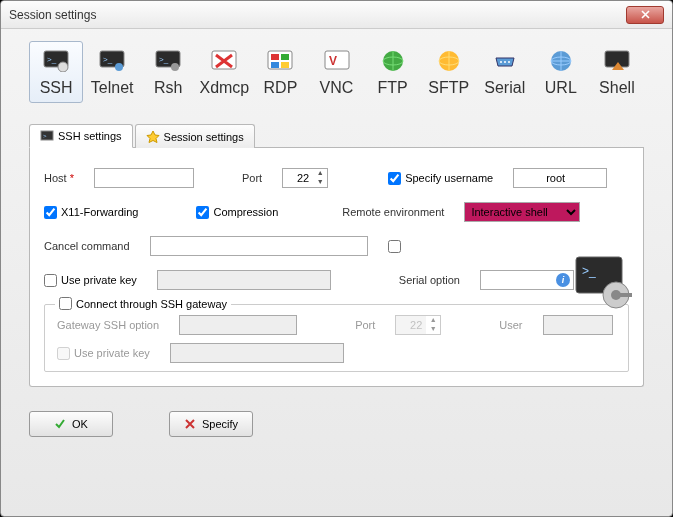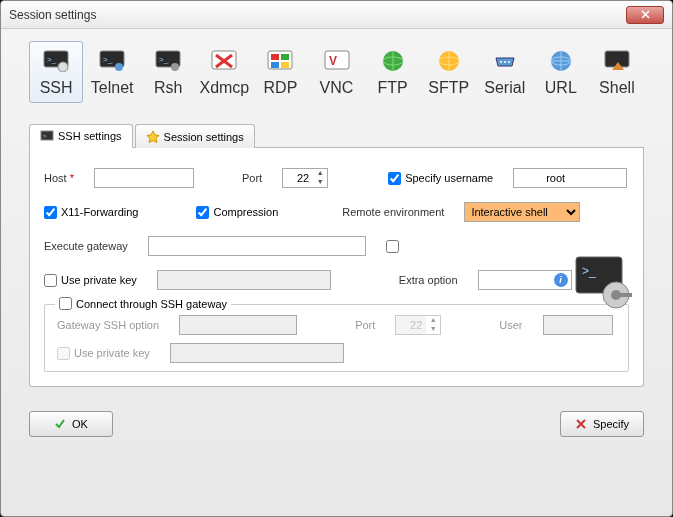--- a/index.html
+++ b/index.html
@@ -23,26 +23,26 @@
 .lbl { color: #333; }
 .req { color: #c00; }
 input[type=text] { height: 20px; border: 1px solid #aaa; padding: 0 4px; font-size: 11px; background: #fff; }
 input[type=text]:disabled { background: #eee; color: #999; }
 .spinner { display: flex; align-items: center; border: 1px solid #aaa; height: 20px; background: #fff; }
 .spinner input { border: none; width: 30px; height: 18px; text-align: right; padding: 0 4px; }
 .spinbtns { display: flex; flex-direction: column; width: 14px; }
 .spinbtns div { height: 9px; font-size: 7px; text-align: center; line-height: 8px; cursor: pointer; color: #555; }
 .chk { display: flex; align-items: flex-start; gap: 4px; }
 .chk input { width: 13px; height: 13px; }
-select { height: 20px; border: 1px solid #aaa; font-size: 11px; background: #fdba74; padding: 0 2px; }
+select { height: 20px; border: 1px solid #aaa; font-size: 11px; background: #be185d; padding: 0 2px; }
 .fieldset { border: 1px solid #ccc; border-radius: 2px; padding: 10px 0 8px 12px; margin-top: 6px; position: relative; }
 .fieldset-label { position: absolute; top: -8px; left: 10px; background: #fff; padding: 0 4px; display: flex; align-items: center; gap: 4px; }
 .disabled-text { color: #999; }
 .big-icon { position: absolute; right: 38px; top: 252px; width: 62px; height: 58px; }
-.footer { display: flex; justify-content: space-between; gap: 56px; margin-top: 24px; }
+.footer { display: flex; justify-content: flex-start; gap: 56px; margin-top: 24px; }
 .btn { width: 84px; height: 26px; background: linear-gradient(#fdfdfd, #e2e2e2); border: 1px solid #999; border-radius: 3px; display: flex; align-items: center; justify-content: center; gap: 6px; cursor: pointer; font-size: 11px; }
 .info-icon { width: 14px; height: 14px; border-radius: 50%; background: #4a90e2; color: #fff; font-size: 9px; display: inline-flex; align-items: center; justify-content: center; font-style: italic; font-weight: bold; margin-left: auto; }
 </style>
 </head>
 <body>
 
 <div class="window">
   <div class="titlebar">
     <span class="titlebar-text">Session settings</span>
     <div class="close-btn">
@@ -193,56 +193,56 @@
           <div class="spinbtns">
               <div>▲</div>
               <div>▼</div>
             </div>
         </div>
         <span style="width:20px"></span>
         <label class="chk">
           <input type="checkbox" checked="" style="">
           <span>Specify username</span>
         </label>
-        <input type="text" style="width: 114px; padding-left: 32px;" value="root">
+        <input type="text" style="width: 94px; padding-left: 32px;" value="root">
       </div>
 
       <div class="row" style="margin-top:8px">
         <label class="chk">
           <input type="checkbox" checked="" style="">
           <span>X11-Forwarding</span>
         </label>
         <span style="width:18px"></span>
         <label class="chk">
           <input type="checkbox" checked="" style="">
           <span>Compression</span>
         </label>
         <span style="width:24px"></span>
         <span class="lbl">Remote environment</span>
         <select style="width:116px">
           <option>Interactive shell</option>
         </select>
       </div>
 
       <div class="row">
-        <span class="lbl">Execute gateway</span>
+        <span class="lbl">Cancel command</span>
         <input type="text" style="width: 218px;">
         <label class="chk">
           <input type="checkbox" style="">
         </label>
       </div>
 
       <div class="row">
         <label class="chk">
           <input type="checkbox" style="">
           <span>Use private key</span>
         </label>
         <input type="text" style="width: 174px;" disabled="">
         <span style="width:28px"></span>
-        <span class="lbl">Extra option</span>
+        <span class="lbl">Serial option</span>
         <div style="display:flex;align-items:center;border:1px solid #aaa;height:20px;width:94px;background:#fff;padding:0 3px">
           <input type="text" style="border: none; width: 70px; height: 18px;">
           <span class="info-icon">i</span>
         </div>
       </div>
 
       <div class="fieldset">
         <div class="fieldset-label">
           <input type="checkbox" style="">
           <span>Connect through SSH gateway</span>

